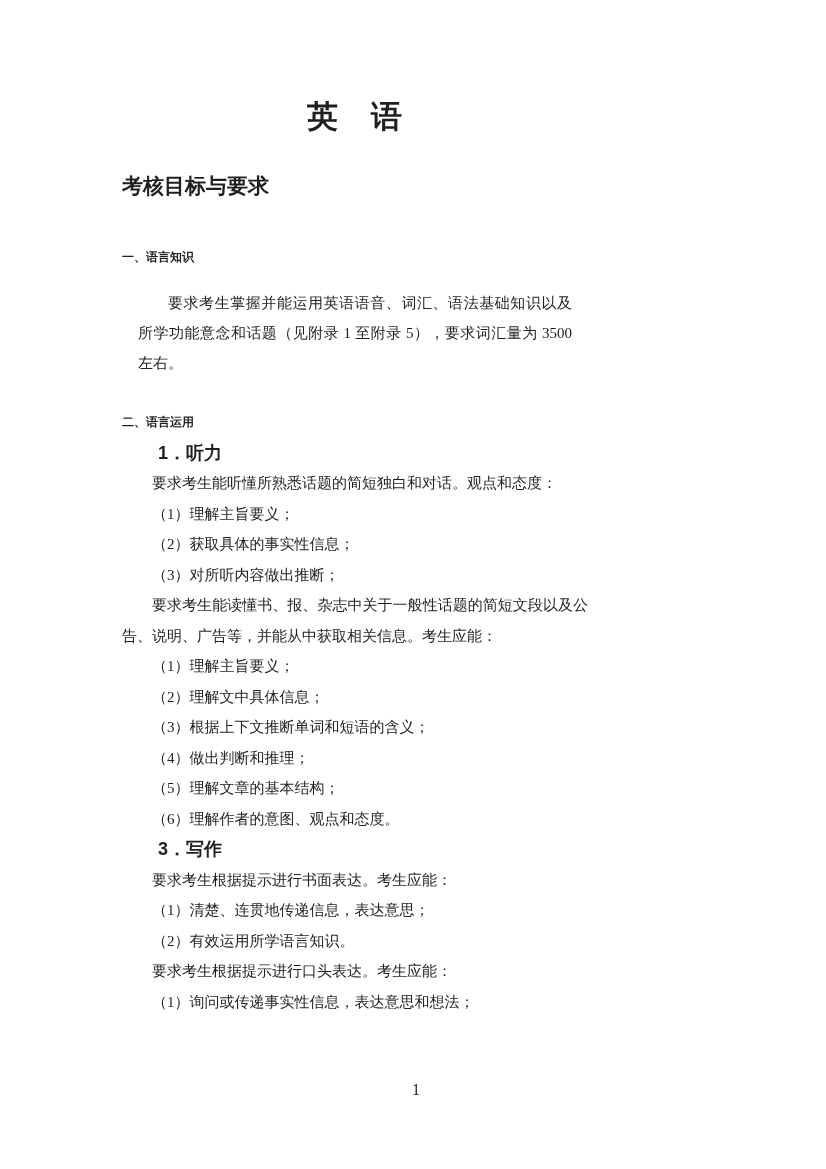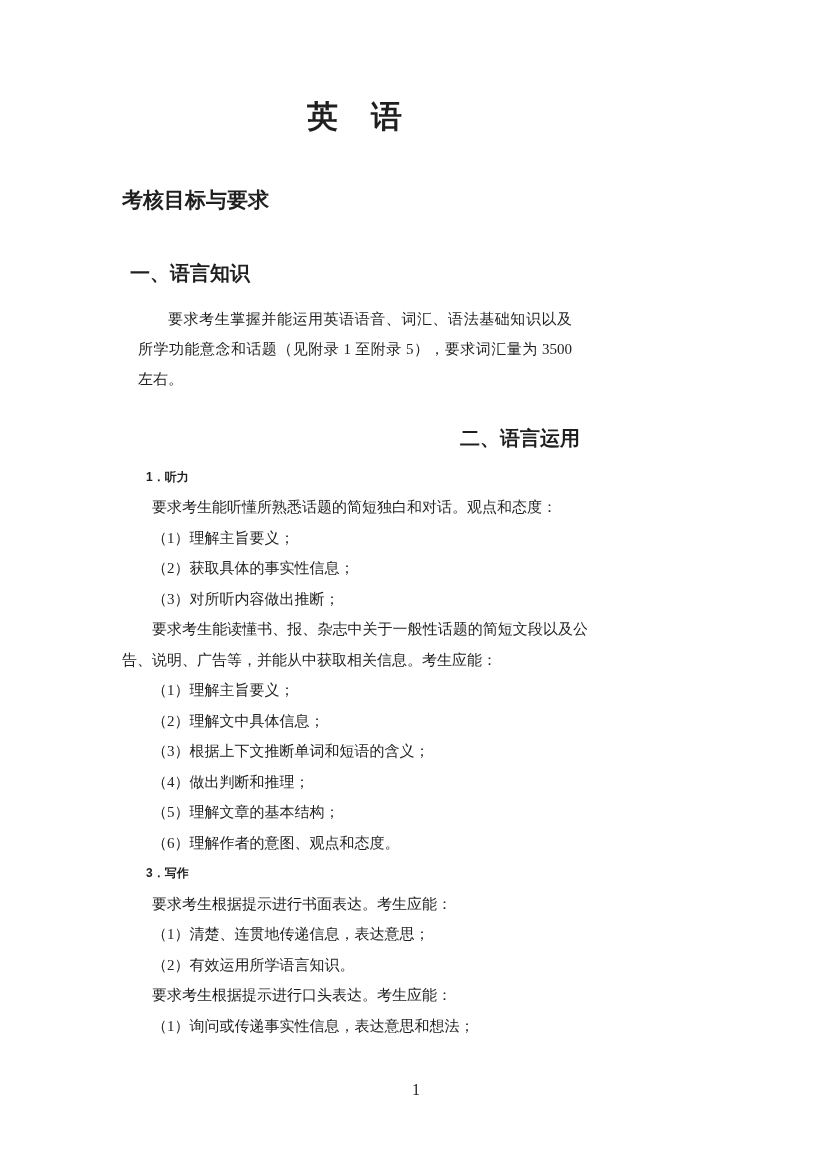--- a/index.html
+++ b/index.html
@@ -21,40 +21,40 @@
   }
   .doc-title {
     margin: 0;
     font-size: 31px;
     line-height: 38px;
     font-weight: 700;
     text-align: center;
     letter-spacing: 1px;
   }
   .main-heading {
-    margin: 52px 0 0 0;
+    margin: 36px 0 0 0;
     font-size: 21px;
     line-height: 28px;
     font-weight: 700;
-    font-family: Liberation Mono, monospace;
+    font-family: Liberation Sans, sans-serif;
   }
   .section-1 { margin-top: 42px; }
   .section-2 { margin-top: 29px; }
   .sec-heading {
-    margin: 8px;
-    font-size: 20px;
+    margin: 0;
+    font-size: 12px;
     line-height: 30px;
     font-weight: 700;
     font-family: "Liberation Sans", "DejaVu Sans", sans-serif;
   }
-  .section-2 .sec-heading { line-height: 30.5px; text-align: right; }
+  .section-2 .sec-heading { line-height: 30.5px; }
   .sub-heading {
     margin: 0;
     padding-left: 2em;
-    font-size: 12px;
+    font-size: 18px;
     line-height: 30.5px;
     font-weight: 700;
     font-family: "Liberation Sans", "DejaVu Sans", sans-serif;
   }
   .para {
     margin: 16px;
     font-size: 15px;
     line-height: 30px;
     text-indent: 2em;
     text-align: justify;

